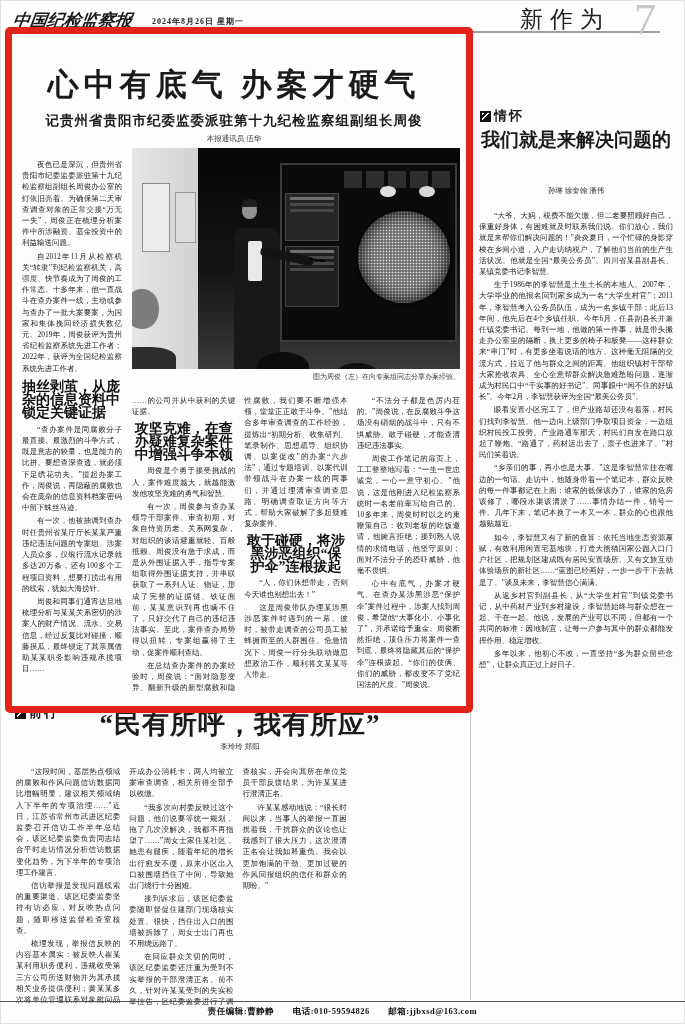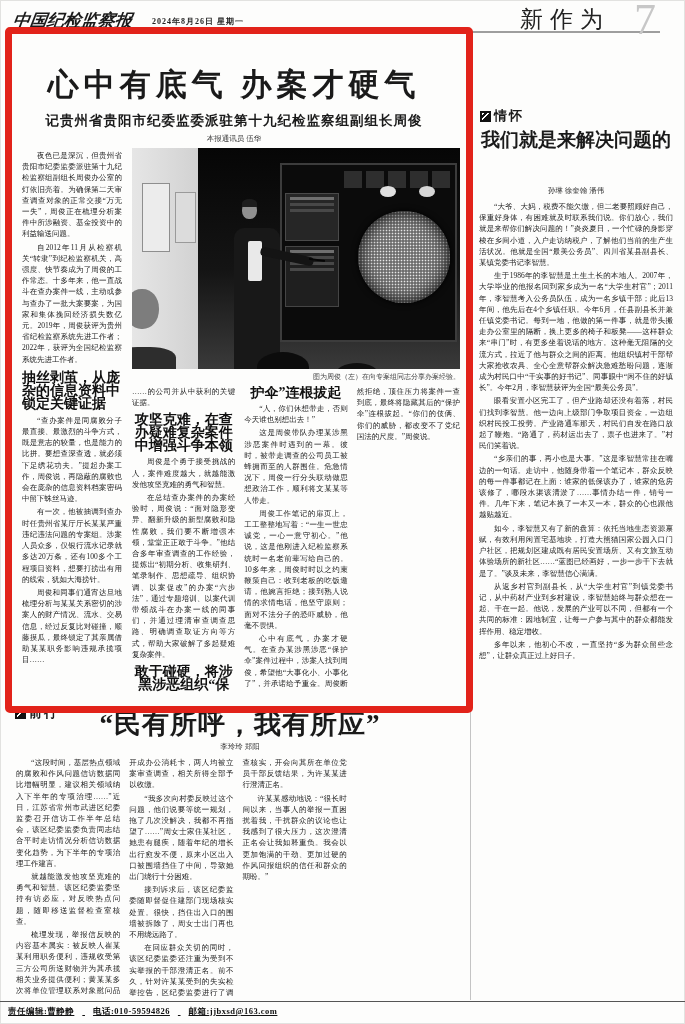--- a/index.html
+++ b/index.html
@@ -11,21 +11,21 @@
   .section-name{left:520px;top:4px;font-size:23px;letter-spacing:7px;color:#222;white-space:nowrap;text-align:right;}
   .page-num{left:634px;top:-6px;font-size:44px;color:#c7c7c7;font-weight:400;}
   .header-rule{left:420px;top:31px;width:240px;height:2px;background:#9e9e9e;}
   .header-rule2{left:200px;top:31px;width:220px;height:1px;background:#cfcfcf;}
   
   .redbox{left:5px;top:27px;width:454px;height:672px;border:7px solid #e2231a;border-radius:5px;z-index:5;pointer-events:none;}
   
   .m-headline{left:28px;top:64px;width:412px;text-align:center;font-size:31px;font-weight:bold;letter-spacing:5px;white-space:nowrap;}
   .m-subhead{left:28px;top:112px;width:412px;text-align:center;font-size:13.5px;font-weight:bold;letter-spacing:1px;}
   .m-byline{left:28px;top:134px;width:412px;text-align:center;font-size:7.5px;color:#333;}
-  .bodytext{font-size:7.5px;line-height:11.2px;text-align:justify;color:#222;}
+  .bodytext{font-size:7.5px;line-height:11.2px;text-align:justify;color:#222;margin-top:9px;}
   .bodytext p{margin:0 0 2px 0;text-indent:2em;}
   .m-col1{left:22px;top:150px;width:100px;height:544px;overflow:hidden;}
   .colsub{font-size:14px;font-weight:bold;line-height:13px;text-align:left;margin:6px 0 5px 0;color:#111;}
   .m-caption{left:132px;top:372px;width:328px;text-align:right;font-size:7px;color:#444;}
   .m-threecol{left:132px;top:386px;width:328px;height:308px;column-count:3;column-gap:9px;column-fill:auto;overflow:hidden;}
   .m-threecol .colsub{text-align:center;margin:5px 0 4px 0;}
   
   .photo{left:132px;top:148px;width:328px;height:221px;background:#bdbdbd;overflow:hidden;}
   .ph{position:absolute;}
   .wall{left:0;top:0;width:23%;height:100%;background:linear-gradient(90deg,#e6e6e6,#cfcfcf);}
@@ -61,21 +61,21 @@
   .s-headline{left:477px;top:127px;width:198px;text-align:center;font-size:19px;font-weight:bold;letter-spacing:0px;white-space:nowrap;}
   .s-byline{left:477px;top:186px;width:198px;text-align:center;font-size:7.5px;color:#333;}
   .s-body{left:479px;top:201px;width:194px;height:798px;overflow:hidden;}
   
   .b-badge{left:15px;top:704px;}
   .b-headline{left:55px;top:706px;width:370px;text-align:center;font-size:27px;font-weight:bold;letter-spacing:1px;white-space:nowrap;}
   .b-byline{left:55px;top:742px;width:370px;text-align:center;font-size:7.5px;color:#333;}
   .b-body{left:16px;top:757px;width:444px;height:242px;column-count:4;column-gap:9px;column-fill:auto;overflow:hidden;}
   
   .footer-rule{left:0px;top:1001px;width:685px;height:1px;background:#555;}
-  .footer{left:0px;top:1006px;width:685px;text-align:left;font-size:8.5px;font-weight:bold;letter-spacing:0.5px;color:#111;text-decoration:underline;}
+  .footer{left:0px;top:1006px;width:685px;text-align:center;font-size:8.5px;font-weight:bold;letter-spacing:0.5px;color:#111;}
   .footer span{margin:0 8px;}
   .page-edge{left:0;top:0;width:683px;height:1022px;border:1px solid #e2e2e0;pointer-events:none;}
 </style>
 </head>
 <body>
 
 <div class="abs page-edge"></div>
 
 <div class="abs masthead-logo">中国纪检监察报</div>
 <div class="abs masthead-date">2024年8月26日  星期一</div>
@@ -131,24 +131,26 @@
   <div class="ph listener-head"></div>
   <div class="ph aud1"></div>
   <div class="ph aud2"></div>
 </div>
 <div class="abs m-caption">图为周俊（左）在向专案组同志分享办案经验。</div>
 
 <div class="abs m-threecol bodytext">
   <p style="text-indent:0;">……的公司并从中获利的关键证据。</p>
   <div class="colsub">攻坚克难，在查办疑难复杂案件中增强斗争本领</div>
   <p>周俊是个勇于接受挑战的人，案件难度越大，就越能激发他攻坚克难的勇气和智慧。</p>
+  <p>有一次，周俊参与查办某领导干部案件。审查初期，对象自恃资历老、关系网复杂，对组织的谈话避重就轻、百般抵赖。周俊没有急于求成，而是从外围证据入手，指导专案组取得外围证据支持，并串联获取了一系列人证、物证，形成了完整的证据链。铁证面前，某某意识到再也瞒不住了，只好交代了自己的违纪违法事实。至此，案件查办局势得以扭转，专案组赢得了主动，促案件顺利查结。</p>
   <p>在总结查办案件的办案经验时，周俊说：“面对隐形变异、翻新升级的新型腐败和隐性腐败，我们要不断增强本领，堂堂正正敢于斗争。”他结合多年审查调查的工作经验，提炼出“初期分析、收集研判、笔录制作、思想疏导、组织协调、以案促改”的办案“六步法”，通过专题培训、以案代训带领战斗在办案一线的同事们，并通过理清审查调查思路、明确调查取证方向等方式，帮助大家破解了多起疑难复杂案件。</p>
   <div class="colsub">敢于碰硬，将涉黑涉恶组织“保护伞”连根拔起</div>
   <p>“人，你们休想带走，否则今天谁也别想出去！”</p>
   <p>这是周俊带队办理某涉黑涉恶案件时遇到的一幕。彼时，被带走调查的公司员工被蜂拥而至的人群围住。危急情况下，周俊一行分头联动做思想政治工作，顺利将文某某等人带走。</p>
+  <p>“不法分子都是色厉内荏的。”周俊说，在反腐败斗争这场没有硝烟的战斗中，只有不惧威胁、敢于碰硬，才能查清违纪违法事实。</p>
   <p>周俊工作笔记的扉页上，工工整整地写着：“一生一世忠诚党，一心一意守初心。”他说，这是他刚进入纪检监察系统时一名老前辈写给自己的。10多年来，周俊时时以之约束鞭策自己：收到老板的吃饭邀请，他婉言拒绝；接到熟人说情的求情电话，他坚守原则；面对不法分子的恐吓威胁，他毫不畏惧。</p>
   <p>心中有底气，办案才硬气。在查办某涉黑涉恶“保护伞”案件过程中，涉案人找到周俊，希望他“大事化小、小事化了”，并承诺给予重金。周俊断然拒绝，顶住压力将案件一查到底，最终将隐藏其后的“保护伞”连根拔起。“你们的伎俩、你们的威胁，都改变不了党纪国法的尺度。”周俊说。</p>
 </div>
 
 <div class="abs vdivider"></div>
 <div class="abs s-badge badge">
   <span class="badge-ico"></span>
   <span class="badge-label">情怀</span>
 </div>
 <div class="abs s-headline">我们就是来解决问题的</div>
@@ -164,21 +166,21 @@
 </div>
 
 <div class="abs b-badge badge">
   <span class="badge-ico"></span>
   <span class="badge-label">前行</span>
 </div>
 <div class="abs b-headline">“民有所呼，我有所应”</div>
 <div class="abs b-byline">李玲玲 郑阳</div>
 <div class="abs b-body bodytext">
   <p>“这段时间，基层热点领域的腐败和作风问题信访数据同比增幅明显，建议相关领域纳入下半年的专项治理……”近日，江苏省常州市武进区纪委监委召开信访工作半年总结会，该区纪委监委负责同志结合平时走访情况分析信访数据变化趋势，为下半年的专项治理工作建言。</p>
-  <p>就越能激发他攻坚克难的勇气和智慧。该区纪委监委坚持有访必应，对反映热点问题，随即移送监督检查室核查。</p>
+  <p>信访举报是发现问题线索的重要渠道。该区纪委监委坚持有访必应，对反映热点问题，随即移送监督检查室核查。</p>
   <p>梳理发现，举报信反映的内容基本属实：被反映人崔某某利用职务便利，违规收受第三方公司所送财物并为其承揽相关业务提供便利；黄某某多次将单位管理联系对象慰问品开成办公消耗卡，两人均被立案审查调查，相关所得全部予以收缴。</p>
   <p>“我多次向村委反映过这个问题，他们说要等统一规划，拖了几次没解决，我都不再指望了……”周女士家住某社区，她患有腿疾，随着年纪的增长出行愈发不便，原来小区出入口被围墙挡住了中间，导致她出门绕行十分困难。</p>
   <p>接到诉求后，该区纪委监委随即督促住建部门现场核实处置。很快，挡住出入口的围墙被拆除了，周女士出门再也不用绕远路了。</p>
   <p>在回应群众关切的同时，该区纪委监委还注重为受到不实举报的干部澄清正名。前不久，针对许某某受到的失实检举控告，区纪委监委进行了调查核实，开会向其所在单位党员干部反馈结果，为许某某进行澄清正名。</p>
   <p>许某某感动地说：“很长时间以来，当事人的举报一直困扰着我，干扰群众的议论也让我感到了很大压力，这次澄清正名会让我如释重负。我会以更加饱满的干劲、更加过硬的作风回报组织的信任和群众的期盼。”</p>
 </div>
 
 <div class="abs footer-rule"></div>
 <div class="abs footer">
   <span>责任编辑:曹静静</span>

